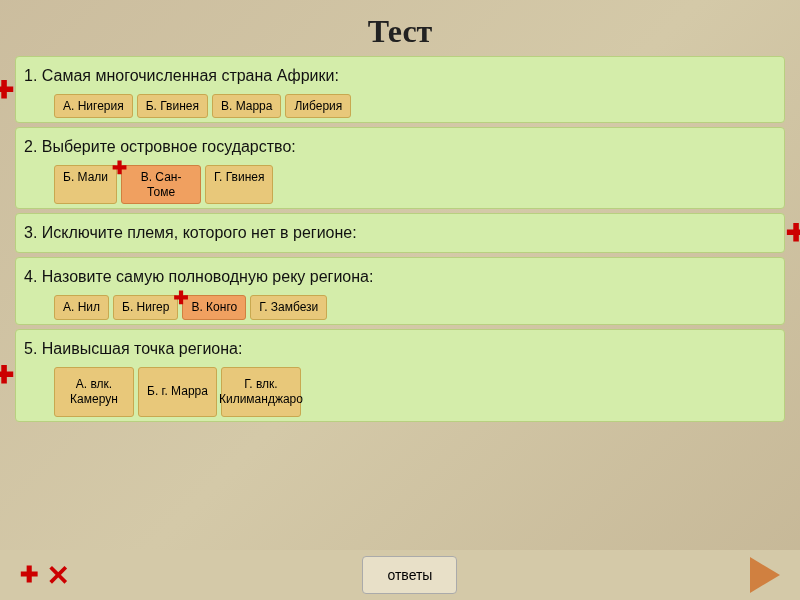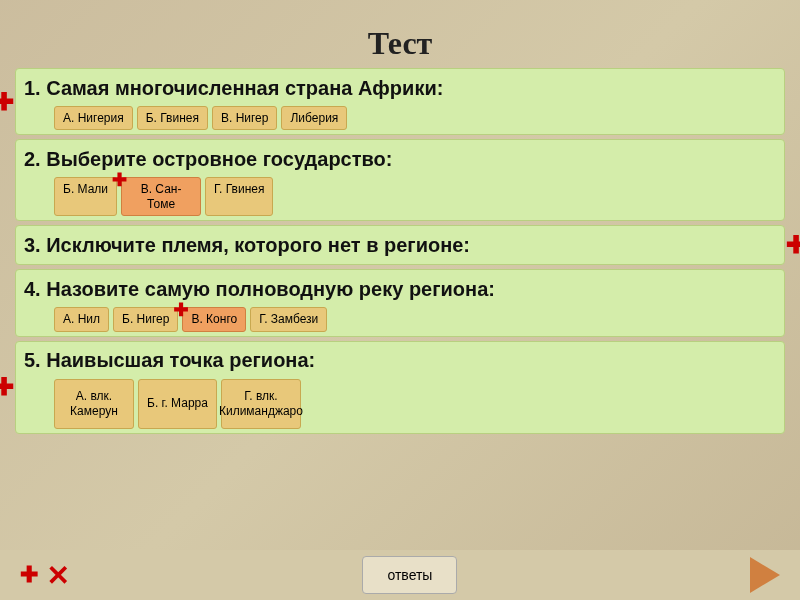--- a/index.html
+++ b/index.html
@@ -18,21 +18,21 @@
       top: 0; left: 0; right: 0; bottom: 0;
       background: linear-gradient(135deg, #c8b89a 0%, #d4c9a8 50%, #c0b090 100%);
       opacity: 0.7;
       z-index: 0;
     }
 
     .main-container {
       position: relative;
       z-index: 1;
       width: 780px;
-      margin: 12px auto;
+      margin: 0 auto;
       padding: 5px;
     }
 
     .page-title {
       text-align: center;
       font-size: 32px;
       font-weight: bold;
       color: #222;
       padding: 8px 0 6px 0;
       font-family: 'Times New Roman', serif;
@@ -47,22 +47,22 @@
     }
 
     .question-row {
       display: flex;
       align-items: center;
       position: relative;
       min-height: 30px;
     }
 
     .question-text {
-      font-size: 20px;
-      font-weight: bold;
+      font-size: 16px;
+      font-weight: normal;
       color: #111;
       flex: 1;
     }
 
     .answers-row {
       display: flex;
       gap: 4px;
       margin-top: 3px;
       padding-left: 30px;
       flex-wrap: wrap;
@@ -157,21 +157,21 @@
   <h1 class="page-title">Тест</h1>
 
   <div class="question-block" style="position:relative;">
     <div style="position:absolute; left:-22px; top:50%; transform:translateY(-50%); color:#cc0000; font-size:24px; font-weight:bold;">✚</div>
     <div class="question-row">
       <span class="question-text">1. Самая многочисленная страна Африки:</span>
     </div>
     <div class="answers-row">
       <div class="answer-btn">А. Нигерия</div>
       <div class="answer-btn">Б. Гвинея</div>
-      <div class="answer-btn">В. Нигер</div>
+      <div class="answer-btn">В. Марра</div>
       <div class="answer-btn">Либерия</div>
     </div>
   </div>
 
   <div class="question-block" style="position:relative;">
     <div class="question-row">
       <span class="question-text">2. Выберите островное государство:</span>
     </div>
     <div class="answers-row">
       <div class="answer-btn">Б. Мали</div>

